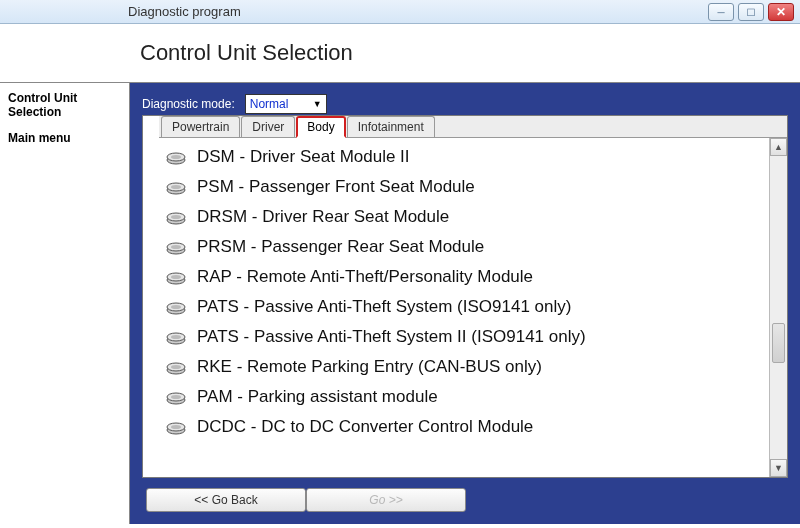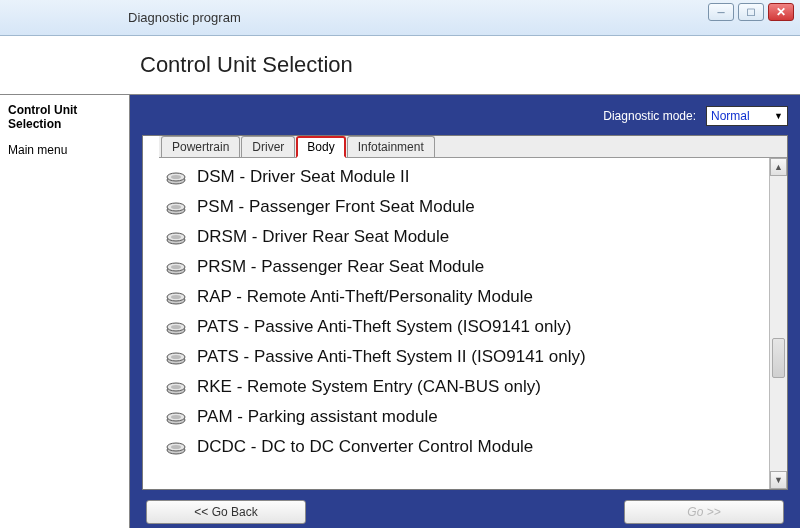--- a/index.html
+++ b/index.html
@@ -6,21 +6,21 @@
   body {
     margin: 0;
     width: 800px;
     height: 528px;
     font-family: Tahoma, Arial, sans-serif;
     font-size: 12px;
     background: #fff;
     overflow: hidden;
   }
   .titlebar {
-    height: 36px;
+    height: 24px;
     background: linear-gradient(#e9f2fb, #d6e6f7);
     border-bottom: 1px solid #a0b8cf;
     display: flex;
     align-items: center;
     padding-left: 10px;
     position: relative;
   }
   .titlebar .title {
     color: #333;
     font-size: 13px;
@@ -69,38 +69,37 @@
     width: 130px;
     border-right: 1px solid #888;
     padding: 6px 8px;
     font-size: 12px;
     background: #fff;
   }
   .sidebar .item {
     padding: 2px 0;
     color: #000;
     cursor: pointer;
+    font-weight: bold;
   }
   .sidebar .item.bold {
     font-weight: bold;
     margin-bottom: 8px;
   }
   .main {
     flex: 1;
     background: #2c3f8f;
     padding: 10px 12px 10px 12px;
     display: flex;
     flex-direction: column;
   }
   .diag-row {
     display: flex;
-    justify-content: flex-end;
     align-items: center;
     gap: 10px;
-    margin-bottom: 8px;
     height: 22px;
   }
   .diag-row .lbl {
     color: #fff;
     font-size: 12px;
   }
   .diag-select {
     width: 82px;
     height: 20px;
     background: #fff;
@@ -203,21 +202,20 @@
     top: 55%;
     left: 2px;
     right: 2px;
     height: 40px;
     background: linear-gradient(#e6e6e6,#d0d0d0);
     border: 1px solid #aaa;
     border-radius: 2px;
   }
   .footer {
     display: flex;
-    justify-content: space-between;
     padding: 10px 4px 2px 4px;
   }
   .btn {
     width: 160px;
     height: 24px;
     background: linear-gradient(#fdfdfd,#e6e6e6);
     border: 1px solid #8a8a8a;
     border-radius: 3px;
     display: flex;
     align-items: center;
@@ -343,21 +341,21 @@
             <span>PATS - Passive Anti-Theft System II (ISO9141 only)</span>
           </div>
           <div class="row">
             <span class="icon">
               <svg viewBox="0 0 22 16">
                   <ellipse cx="11" cy="11" rx="9" ry="4" fill="#ccc" stroke="#555"></ellipse>
                   <ellipse cx="11" cy="8" rx="9" ry="4" fill="#e6e6e6" stroke="#555"></ellipse>
                   <ellipse cx="11" cy="8" rx="5" ry="2" fill="#bbb"></ellipse>
                 </svg>
             </span>
-            <span>RKE - Remote System Entry (CAN-BUS only)</span>
+            <span>RKE - Remote Parking Entry (CAN-BUS only)</span>
           </div>
           <div class="row">
             <span class="icon">
               <svg viewBox="0 0 22 16">
                   <ellipse cx="11" cy="11" rx="9" ry="4" fill="#ccc" stroke="#555"></ellipse>
                   <ellipse cx="11" cy="8" rx="9" ry="4" fill="#e6e6e6" stroke="#555"></ellipse>
                   <ellipse cx="11" cy="8" rx="5" ry="2" fill="#bbb"></ellipse>
                 </svg>
             </span>
             <span>PAM - Parking assistant module</span>

